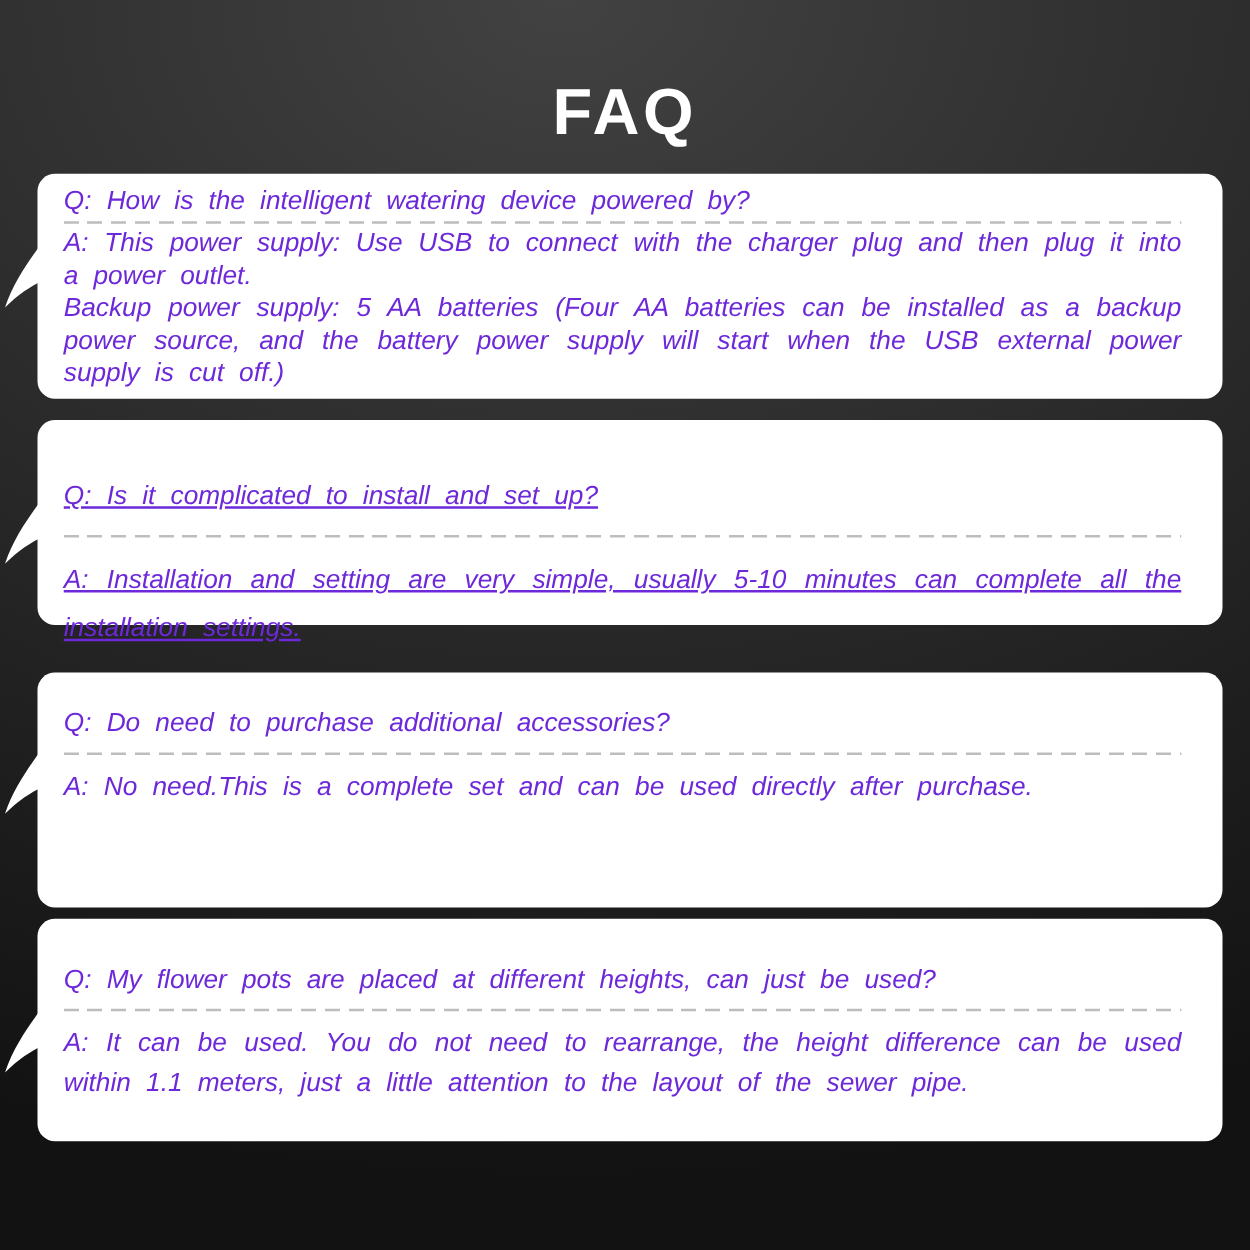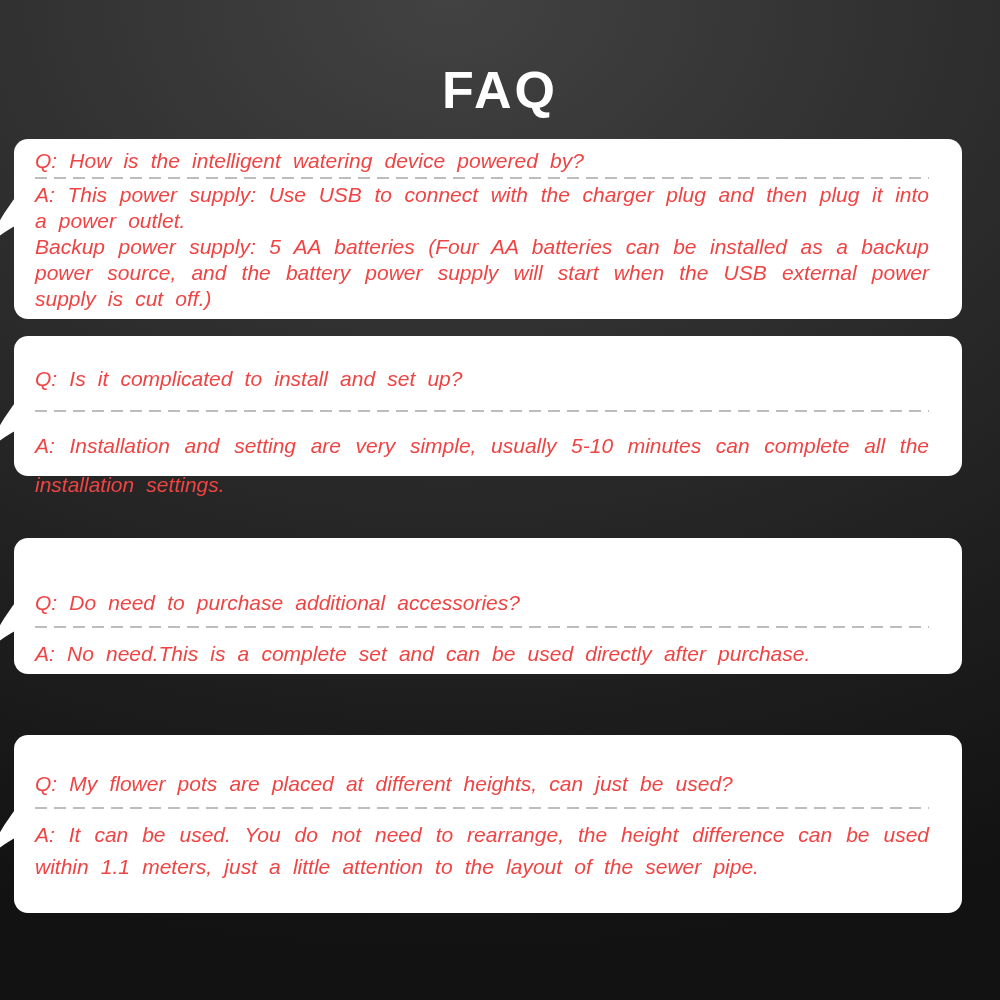--- a/index.html
+++ b/index.html
@@ -10,49 +10,49 @@
     background:radial-gradient(130% 95% at 45% 0%, #424242 0%, #2f2f2f 38%, #1d1d1d 75%, #121212 100%);
     font-family:"Liberation Sans", sans-serif;
   }
   .faq-title{
     position:absolute;top:64px;left:0;width:100%;
     text-align:center;color:#ffffff;
     font-weight:bold;
     font-size:52px;line-height:52px;letter-spacing:3px;
   }
   .faq-card{
-    position:absolute;left:14px;width:948px;
+    position:absolute;left:30px;width:948px;
     background:#ffffff;border-radius:14px;
     box-sizing:border-box;
     padding-left:21px;padding-right:33px;
-    color:#ef4444;font-style:italic;
+    color:#6d28d9;font-style:italic;
     font-size:21px;line-height:26px;
   }
   .faq-card .tail{
     position:absolute;left:-27px;width:30px;height:52px;
   }
   .faq-card .tail path{fill:#ffffff;}
   .q{word-spacing:0.30em;white-space:nowrap;}
   .divider{
     height:2px;
     background:repeating-linear-gradient(90deg,#bdbdbd 0 12px,transparent 12px 19px);
   }
   .a p{margin:0;text-align:justify;word-spacing:0.30em;}
 
   
   .card-1{top:139px;height:180px;padding-top:9px;}
   .card-1 .divider{margin:3px 0 3px 0;}
   .card-1 .tail{top:56px;}
 
-  .card-2{top:336px;height:140px;padding-top:30px;}
+  .card-2{top:336px;height:164px;padding-top:48px;text-decoration:underline;}
   .card-2 .divider{margin:18px 0 14px 0;}
   .card-2 .a p{line-height:39px;}
   .card-2 .tail{top:64px;}
 
-  .card-3{top:538px;height:136px;padding-top:52px;}
+  .card-3{top:538px;height:188px;padding-top:28px;}
   .card-3 .divider{margin:10px 0 13px 0;}
   .card-3 .tail{top:62px;}
 
   .card-4{top:735px;height:178px;padding-top:36px;}
   .card-4 .divider{margin:10px 0 10px 0;}
   .card-4 .a p{line-height:32px;}
   .card-4 .tail{top:72px;}
 </style>
 </head>
 <body>

